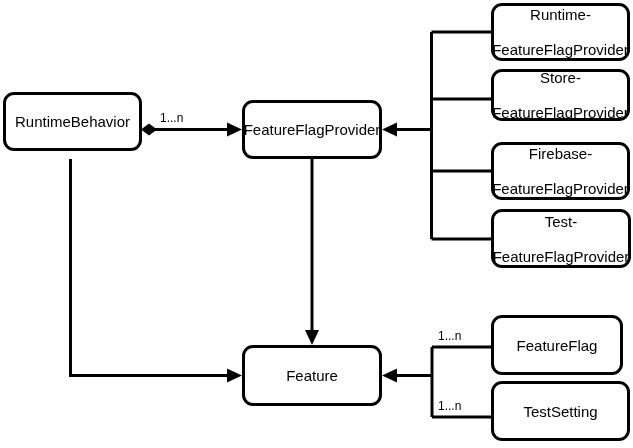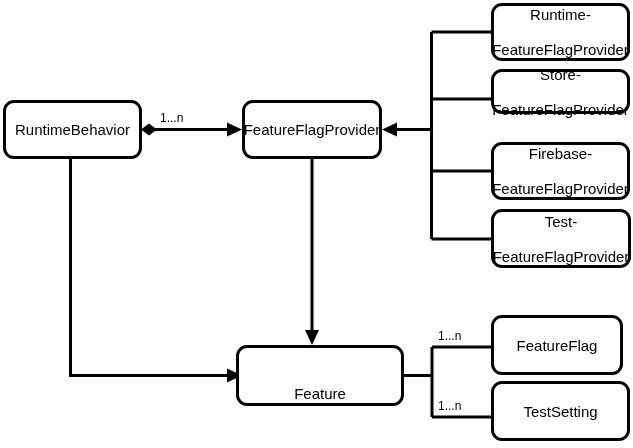--- a/index.html
+++ b/index.html
@@ -93,49 +93,49 @@
 
     <g>
       <path class="ln" d="M432,347 V417"></path>
       <path class="ln" d="M432,347 H491"></path>
       <path class="ln" d="M432,417 H491"></path>
       <path class="ln" d="M432,375.5 H396"></path>
       <polygon class="fillshape" points="382,375.5 397,368.5 397,382.5"></polygon>
     </g>
   </svg>
 
-  <div class="node" style="left:3px; top:100px; width:139px; height:59px;">
+  <div class="node" style="left:3px; top:92px; width:139px; height:59px;">
     <span>RuntimeBehavior</span>
   </div>
 
   <div class="node" style="left:242px; top:100px; width:140px; height:59px;">
     <span>FeatureFlagProvider</span>
   </div>
 
   <div class="node" style="left:491px; top:3px; width:139px; height:58px;">
     <span>Runtime-</span>
     <span>FeatureFlagProvider</span>
   </div>
 
-  <div class="node" style="left:491px; top:69px; width:139px; height:45px;text-align:right;">
+  <div class="node" style="left:491px; top:69px; width:139px; height:52px;text-align:right;">
     <span>Store-</span>
     <span>FeatureFlagProvider</span>
   </div>
 
   <div class="node" style="left:491px; top:142px; width:139px; height:58px;text-align:right;">
     <span>Firebase-</span>
     <span>FeatureFlagProvider</span>
   </div>
 
   <div class="node" style="left:491px; top:209px; width:140px; height:59px;">
     <span>Test-</span>
     <span>FeatureFlagProvider</span>
   </div>
 
-  <div class="node" style="left:236px; top:345px; width:168px; height:61px;justify-content:flex-end;">
+  <div class="node" style="left:242px; top:345px; width:140px; height:61px;">
     <span>Feature</span>
   </div>
 
   <div class="node" style="left:491px; top:315px; width:132px; height:60px;">
     <span>FeatureFlag</span>
   </div>
 
   <div class="node" style="left:491px; top:381px; width:139px; height:60px;">
     <span>TestSetting</span>
   </div>

